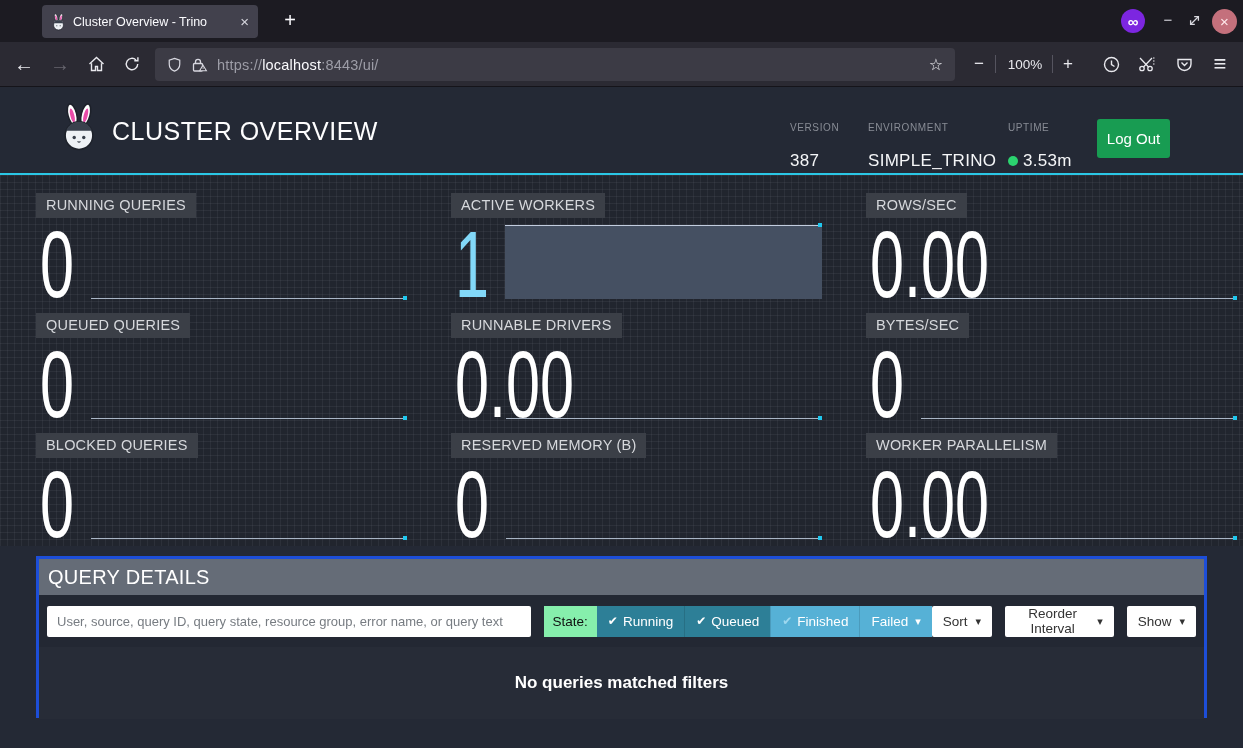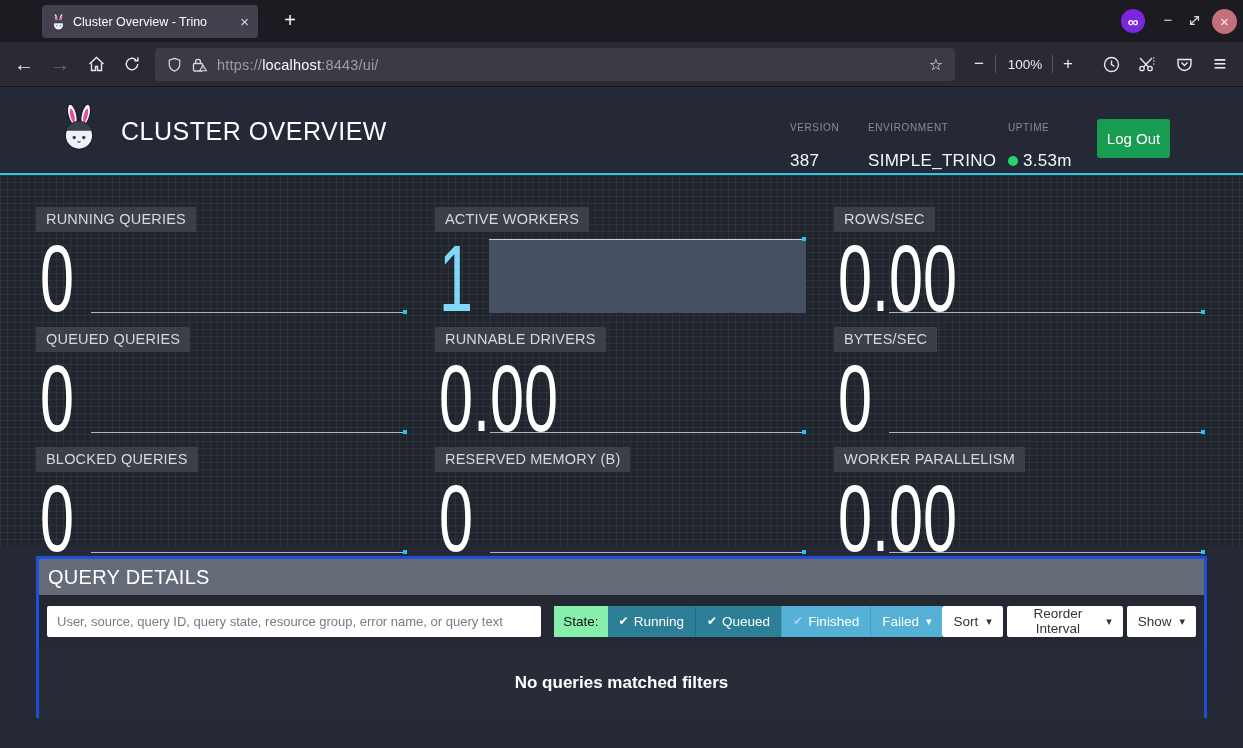--- a/index.html
+++ b/index.html
@@ -50,21 +50,21 @@
   .url-host { color:#fbfbfe; }
   .url-star { margin-left:auto; color:#e9e9ee; font-size:16px; }
   .zoom-ctl { position:absolute; top:0; height:44px; display:flex; align-items:center; justify-content:center; color:#e9e9ee; }
   .tsep { position:absolute; top:13px; width:1px; height:18px; background:#55545f; }
 
   
   .page { position:absolute; top:87px; left:0; width:100%; height:661px; background:#242935; }
 
   .page-header { position:absolute; top:0; left:0; width:100%; height:86px; }
   .logo { position:absolute; left:58px; top:15px; }
-  .page-title { position:absolute; left:121px; top:30px; font-size:25px; letter-spacing:0.5px; color:#fdfdfe; font-weight:400; }
+  .page-title { position:absolute; left:112px; top:30px; font-size:25px; letter-spacing:0.5px; color:#fdfdfe; font-weight:400; }
   .meta { position:absolute; top:35px; }
   .meta-label { font-size:10px; color:#888c95; letter-spacing:0.6px; margin-bottom:18px; }
   .meta-value { font-size:17px; color:#f5f6f8; letter-spacing:0.3px; }
   .m-version { left:790px; }
   .m-env { left:868px; }
   .m-uptime { left:1008px; }
   .uptime-dot { display:inline-block; width:10px; height:10px; border-radius:50%; background:#2bd36f; margin-right:5px; }
   .logout-btn {
     position:absolute; left:1097px; top:32px; width:73px; height:39px;
     background:#189c52; color:#fff; font-size:15px; border:none; border-radius:3px; cursor:pointer;
@@ -75,21 +75,21 @@
     position:absolute; top:86px; left:0; width:100%; height:373px;
     border-top:2px solid #2bc7e6;
     background-color:#21252e;
     background-image:
       linear-gradient(rgba(140,150,165,0.10) 1px, transparent 1px),
       linear-gradient(90deg, rgba(140,150,165,0.10) 1px, transparent 1px);
     background-size:7px 7px;
   }
   .stats-grid {
     display:grid; grid-template-columns:repeat(3, 371px); grid-auto-rows:120px;
-    column-gap:28px; padding:12px 36px; margin-top:7px;
+    column-gap:44px; padding:4px 36px; margin-top:1px;
   }
   .tile { position:relative; }
   .tile-label {
     position:absolute; top:13px; left:0; background:#3b3f47; color:#d6d8dc;
     font-size:14.5px; padding:4px 10px 5px; letter-spacing:0.2px;
   }
   .tile-value {
     position:absolute; left:4px; bottom:-12px; font-size:94px; font-weight:300;
     line-height:1; color:#fff; transform:scaleX(0.65); transform-origin:0 100%;
     white-space:nowrap;
@@ -111,21 +111,21 @@
   .qd-search::placeholder { color:#777c82; }
   .state-group { display:flex; margin-left:13px; height:31px; font-size:13.5px; }
   .state-chip { background:#86efac; color:#101010; padding:0 9px; display:flex; align-items:center; }
   .sbtn { display:flex; align-items:center; gap:5px; padding:0 11px; color:#fff; cursor:pointer; }
   .sbtn.on { background:#2d7f97; }
   .sbtn.off { background:#56b1d6; }
   .sbtn + .sbtn { border-left:1px solid rgba(0,0,0,0.12); }
   .sbtn .chk { font-size:12px; }
   .sbtn.off .chk { color:#9ed8ef; }
   .caret { font-size:11px; margin-left:2px; }
-  .right-btns { margin-left:auto; display:flex; gap:4px; }
+  .right-btns { margin-left:auto; display:flex; gap:13px; }
   .wbtn {
     background:#fff; color:#333; font-size:13.5px; height:31px; padding:0 11px;
     border:none; border-radius:2px; display:flex; align-items:center; gap:6px; cursor:pointer;
     font-family:inherit;
   }
   .qd-body { height:72px; background:#272c37; display:flex; align-items:center; justify-content:center; }
   .qd-empty { font-size:17px; font-weight:bold; color:#fff; }
 </style>
 </head>
 <body>

